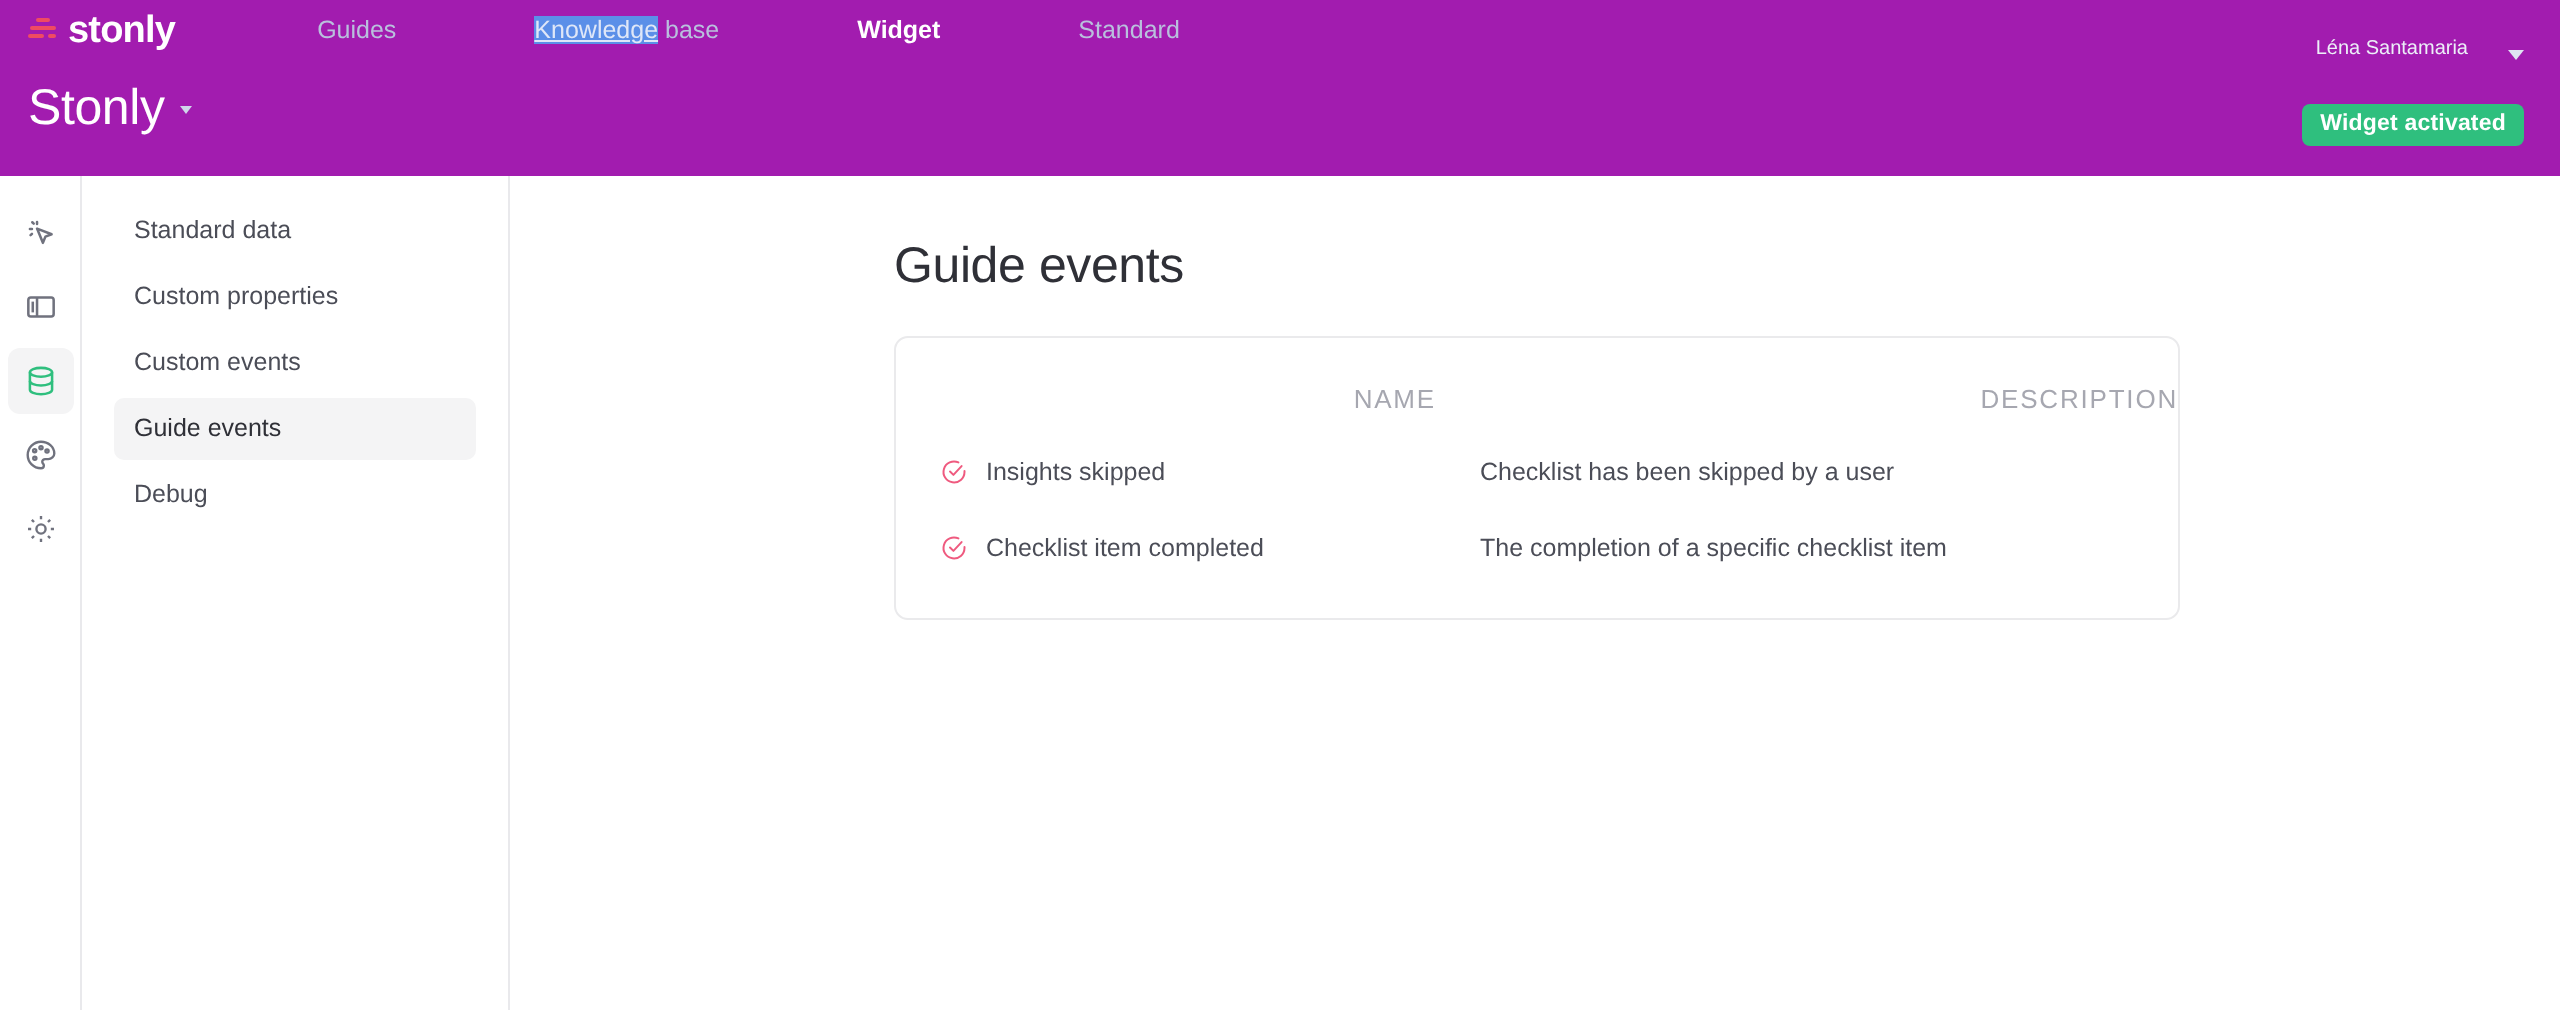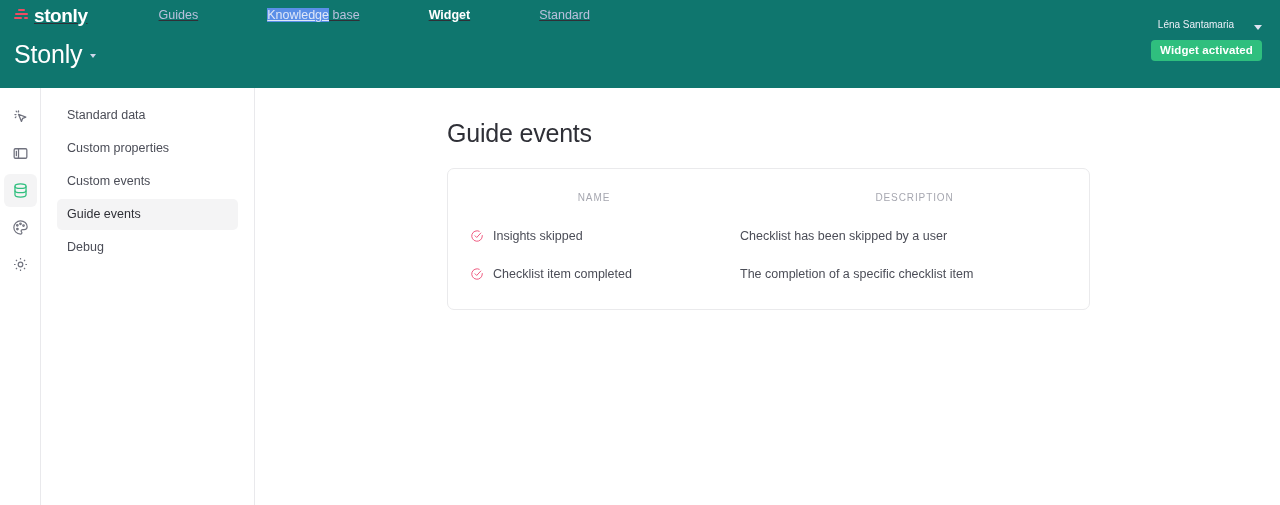--- a/index.html
+++ b/index.html
@@ -10,25 +10,24 @@
   }
   body {
     font-family: "Liberation Sans", sans-serif;
     background: #ffffff;
     color: #2f3037;
     -webkit-font-smoothing: antialiased;
   }
 
   
   .topbar {
-    background: #0f766e;
+    background: #a21caf;
     height: 88px;
     width: 1280px;
     position: relative;
-    text-decoration: underline;
   }
   .navrow {
     height: 30px;
     display: flex;
     align-items: center;
     padding: 0 20px 0 14px;
     position: relative;
   }
   .logo {
     display: flex;
@@ -115,21 +114,21 @@
     width: 0; height: 0;
     border-left: 3.5px solid transparent;
     border-right: 3.5px solid transparent;
     border-top: 4.5px solid #cfd6ea;
     position: relative;
     top: -5px;
   }
   .badge {
     position: absolute;
     right: 18px;
-    top: 40px;
+    top: 52px;
     background: #2fbf7e;
     color: #ffffff;
     font-size: 11.5px;
     font-weight: bold;
     padding: 4px 9px 5px;
     border-radius: 4px;
     letter-spacing: 0.1px;
     cursor: pointer;
   }
 
@@ -190,22 +189,22 @@
   }
 
   .card {
     border: 1px solid #eaeaec;
     border-radius: 7px;
     background: #ffffff;
     padding: 0 0 16px 0;
   }
   table.events { width: 100%; border-collapse: collapse; table-layout: fixed; }
   table.events th {
-    text-align: center;
-    font-size: 10px;
+    text-align: right;
+    font-size: 13px;
     font-weight: normal;
     letter-spacing: 0.9px;
     color: #a6a7b0;
     text-transform: uppercase;
     padding: 23px 0 0 22px;
     height: 48px;
     vertical-align: top;
   }
   table.events th.col-name { width: 270px; }
   table.events td {

